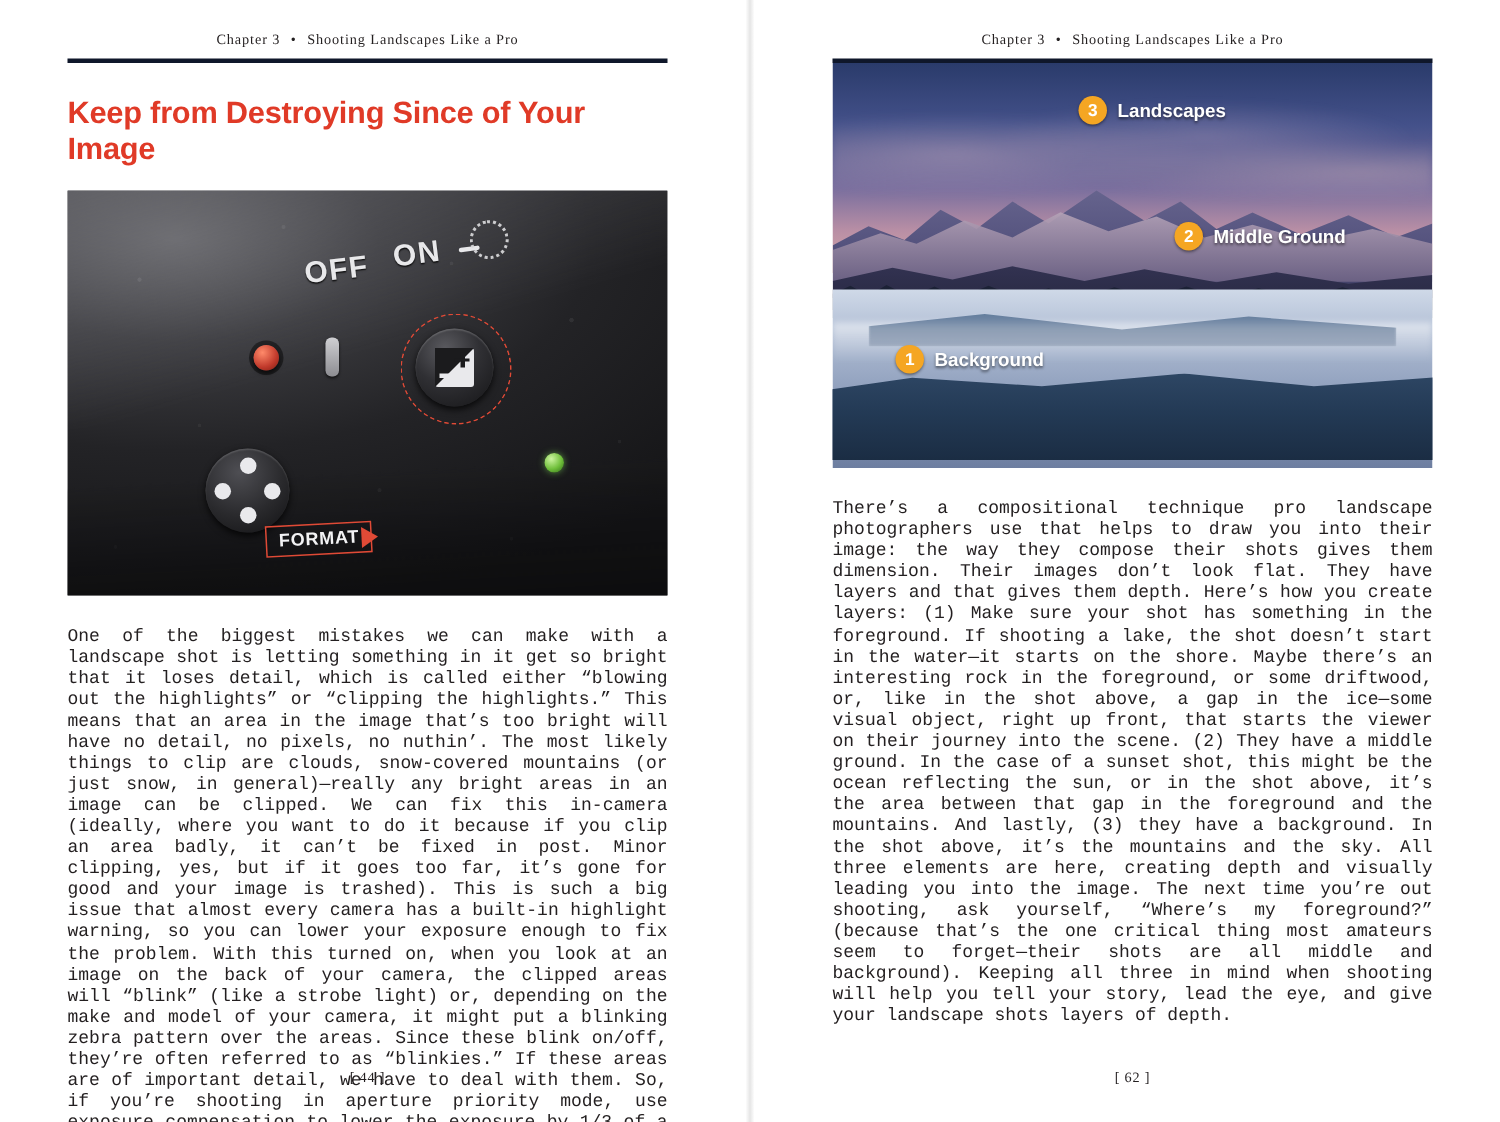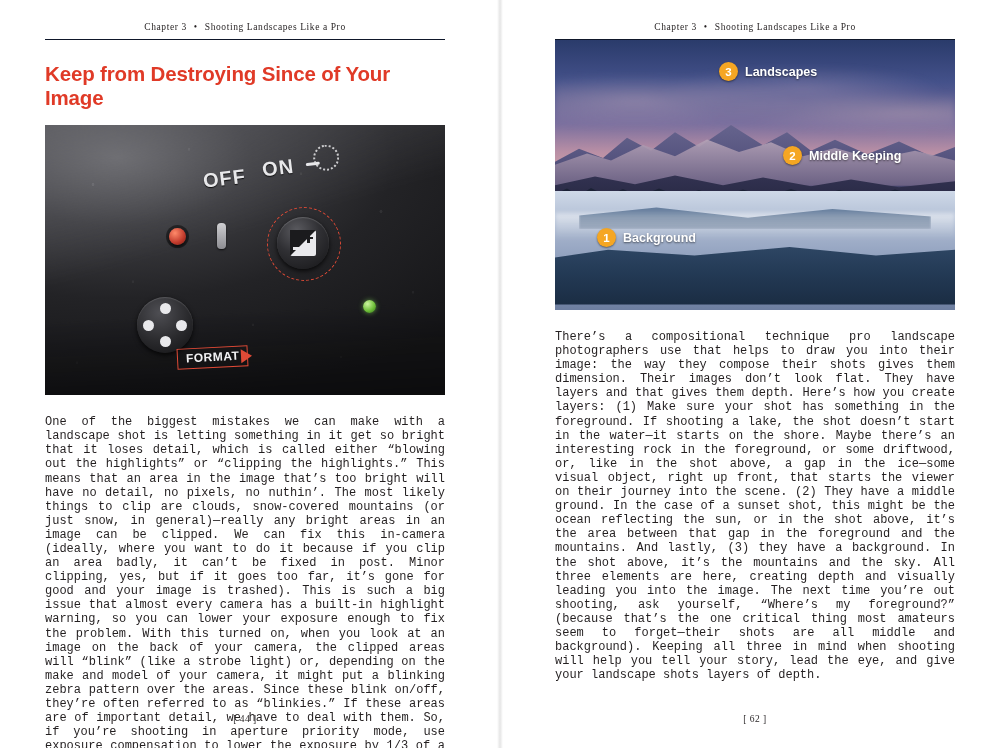--- a/index.html
+++ b/index.html
@@ -42,21 +42,21 @@
   }
 
   .running-head {
     position: relative;
     text-align: center;
     font-family: "Liberation Serif", serif;
     font-size: 9.5px;
     letter-spacing: 0.6px;
     color: #231f20;
     padding-bottom: 7px;
-    border-bottom: 1px solid #0f172a;
+    border-bottom: 3px solid #0f172a;
     margin-bottom: 0;
   }
   .running-head .rh-inner { display: inline-block; }
   .running-head .dot { padding: 0 4px; }
 
   .chapter-title {
     color: #e03a27;
     font-size: 20.5px;
     font-weight: bold;
     letter-spacing: -0.15px;
@@ -413,21 +413,21 @@
         <div class="snow-hi"></div>
         <div class="ice-crack"></div>
         <div class="ice-stream"></div>
 
         <div class="marker m-bg">
           <span class="num">3</span>
           <span>Landscapes</span>
         </div>
         <div class="marker m-mg">
           <span class="num">2</span>
-          <span>Middle Keeping</span>
+          <span>Middle Ground</span>
         </div>
         <div class="marker m-fg">
           <span class="num">1</span>
           <span>Background</span>
         </div>
       </div>
 
     </div>
 
     <p class="body-text">There’s a compositional technique pro landscape photographers use that helps to draw you into their image: the way they compose their shots gives them dimension. Their images don’t look flat. They have layers and that gives them depth. Here’s how you create layers: (1) Make sure your shot has something in the foreground. If shooting a lake, the shot doesn’t start in the water—it starts on the shore. Maybe there’s an interesting rock in the foreground, or some driftwood, or, like in the shot above, a gap in the ice—some visual object, right up front, that starts the viewer on their journey into the scene. (2) They have a middle ground. In the case of a sunset shot, this might be the ocean reflecting the sun, or in the shot above, it’s the area between that gap in the foreground and the mountains. And lastly, (3) they have a background. In the shot above, it’s the mountains and the sky. All three elements are here, creating depth and visually leading you into the image. The next time you’re out shooting, ask yourself, “Where’s my foreground?” (because that’s the one critical thing most amateurs seem to forget—their shots are all middle and background). Keeping all three in mind when shooting will help you tell your story, lead the eye, and give your landscape shots layers of depth.</p>

